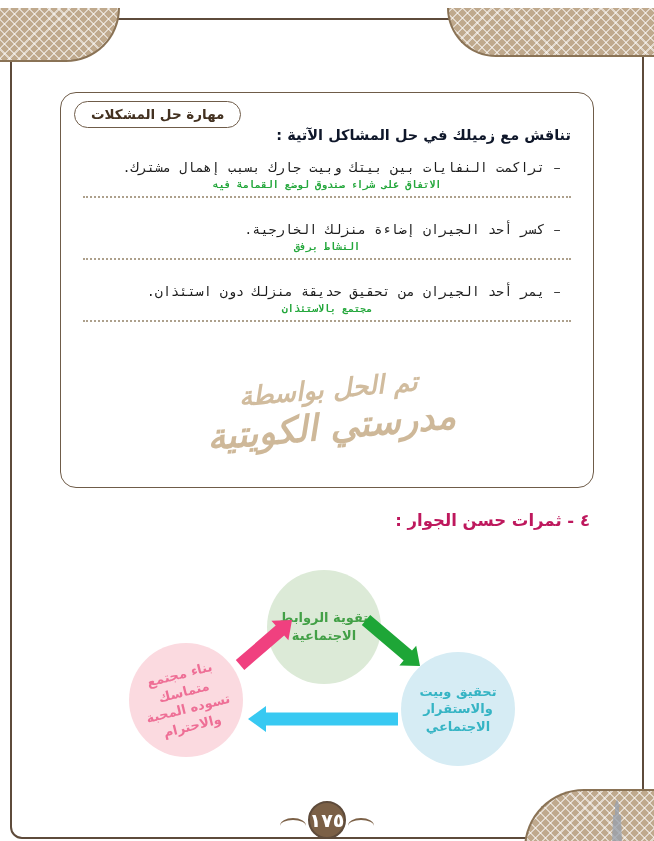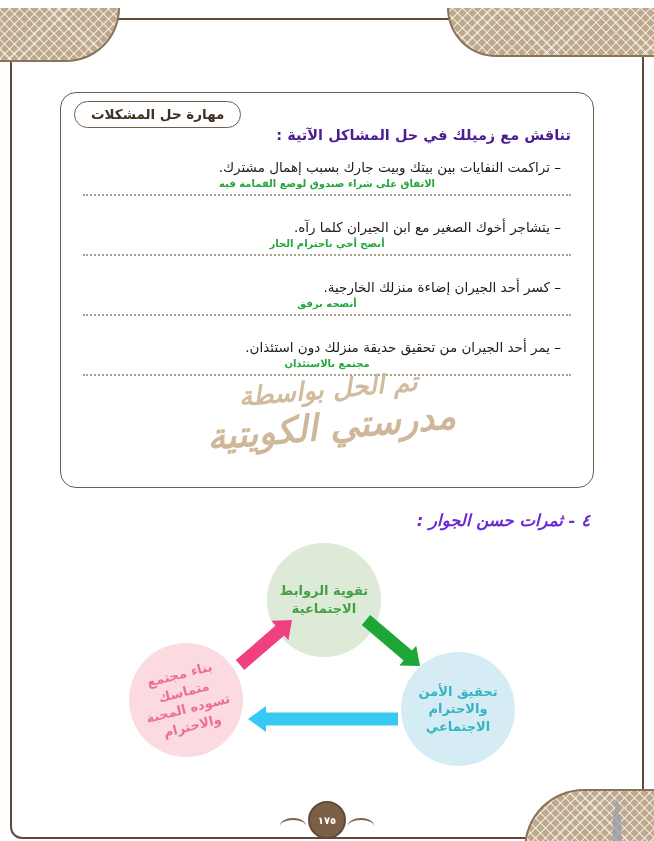--- a/index.html
+++ b/index.html
@@ -81,24 +81,24 @@
   }
   .activity-title {
     color: #a18868;
     font-weight: bold;
     font-size: 15px;
     padding-top: 4px;
   }
   .instruction {
     margin-top: 22px;
     font-weight: bold;
-    color: #4c1d95;
+    color: #0f172a;
     font-size: 14.5px;
   }
-  .problems { margin-top: 16px; }
+  .problems { margin-top: 16px; font-family: Liberation Mono, monospace; }
   .problem { margin-bottom: 23px; }
   .problem:last-child { margin-bottom: 0; }
   .question {
     font-size: 13.5px;
     color: #1c1c1c;
     margin-bottom: 3px;
     padding-right: 10px;
   }
   .answer {
     color: #23a73b;
@@ -121,43 +121,42 @@
     direction: rtl;
   }
   .watermark .l1 { font-size: 26px; font-weight: bold; font-style: italic; opacity: 0.85; }
   .watermark .l2 { font-size: 36px; font-weight: bold; font-style: italic; margin-top: 2px; opacity: 0.9; }
   
   .section-heading {
     position: absolute;
     top: 503px; right: 64px;
     font-size: 16.5px;
     font-weight: bold;
-    color: #6d28d9;
+    color: #be185d;
     direction: rtl;
     z-index: 2;
-    font-style: italic;
   }
   
   .node {
     position: absolute;
     width: 114px; height: 114px;
     border-radius: 50%;
     display: flex;
     align-items: center;
     justify-content: center;
     text-align: center;
     font-weight: bold;
     font-size: 13px;
     line-height: 1.35;
     direction: rtl;
     padding: 10px;
     box-sizing: border-box;
     z-index: 2;
   }
-  .node-green { left: 267px; top: 535px; background: #dcead7; color: #43a047; }
+  .node-green { left: 267px; top: 562px; background: #dcead7; color: #43a047; }
   .node-blue  { left: 401px; top: 644px; background: #d6ecf4; color: #35b4c4; }
   .node-pink  { left: 129px; top: 635px; background: #fbdae0; color: #ee6f96; }
   .node-pink span { transform: rotate(-14deg); display: block; }
   .arrows-svg {
     position: absolute;
     inset: 0;
     z-index: 3;
     pointer-events: none;
   }
   
@@ -166,21 +165,21 @@
     left: 50%; bottom: 10px;
     transform: translateX(-50%);
     width: 38px; height: 38px;
     border-radius: 50%;
     background: #7b6046;
     border: 2px solid #5e4b3b;
     color: #ffffff;
     display: flex;
     align-items: center;
     justify-content: center;
-    font-size: 10px;
+    font-size: 19px;
     font-weight: bold;
     z-index: 7;
     box-sizing: border-box;
   }
   .page-number::before, .page-number::after {
     content: "";
     position: absolute;
     width: 26px; height: 14px;
     border-top: 2px solid #7b6046;
     border-radius: 50%;
@@ -208,26 +207,22 @@
       <span>مهارة حل المشكلات</span>
     </div>
     <div class="instruction">تناقش مع زميلك في حل المشاكل الآتية :</div>
 
     <div class="problems">
       <div class="problem">
         <div class="question">– تراكمت النفايات بين بيتك وبيت جارك بسبب إهمال مشترك.</div>
         <div class="answer">الاتفاق على شراء صندوق لوضع القمامة فيه</div>
       </div>
       <div class="problem">
-        <div class="question">– يتشاجر أخوك الصغير مع ابن الجيران كلما رآه.</div>
-        <div class="answer">أنصح أخي باحترام الجار</div>
-      </div>
-      <div class="problem">
         <div class="question">– كسر أحد الجيران إضاءة منزلك الخارجية.</div>
-        <div class="answer">أنصحه برفق</div>
+        <div class="answer">النشاط برفق</div>
       </div>
       <div class="problem">
         <div class="question">– يمر أحد الجيران من تحقيق حديقة منزلك دون استئذان.</div>
         <div class="answer">مجتمع بالاستئذان</div>
       </div>
     </div>
   </div>
 
   <div class="watermark">
     <div class="l1">تم الحل بواسطة</div>
@@ -239,21 +234,21 @@
   <svg class="arrows-svg" width="654" height="841" viewBox="0 0 654 841">
     <polygon points="244.3,661.9 284.2,627.4 288.4,632.3 292,612 271.4,612.7 275.7,617.6 235.8,652.1" fill="#f0407f"></polygon>
     <polygon points="361.8,616.9 403.6,652.6 399.4,657.5 420,658 416.2,637.7 412,642.6 370.2,607" fill="#1ea637"></polygon>
     <polygon points="398,704.5 266,704.5 266,698 248,711 266,724 266,717.5 398,717.5" fill="#38c9f2"></polygon>
   </svg>
 
   <div class="node node-green">
     <span>تقوية الروابط الاجتماعية</span>
   </div>
   <div class="node node-blue">
-    <span>تحقيق الأمن والاحترام الاجتماعي</span>
+    <span>تحقيق وبيت والاستقرار الاجتماعي</span>
   </div>
   <div class="node node-pink">
     <span>بناء مجتمع متماسك تسوده المحبة والاحترام</span>
   </div>
 
   <div class="page-number">
     <span>١٧٥</span>
   </div>
 
 </div>

